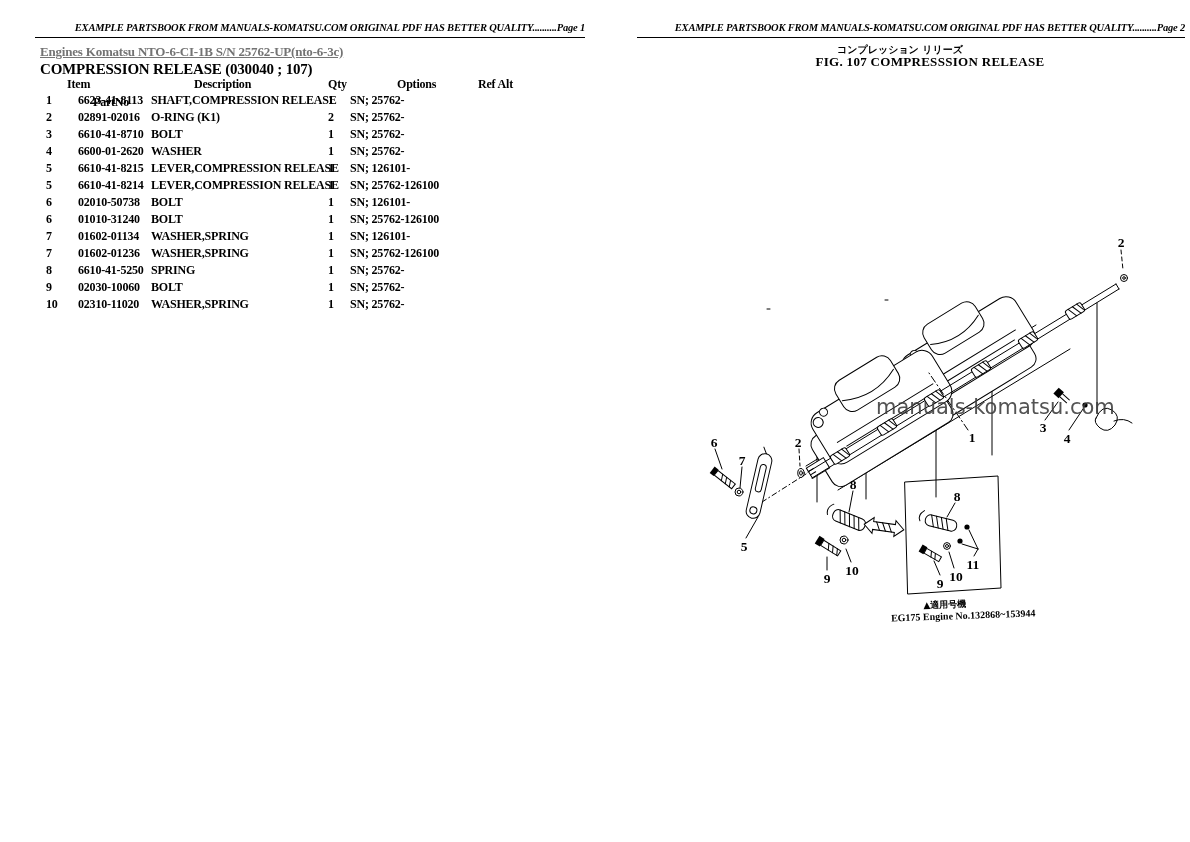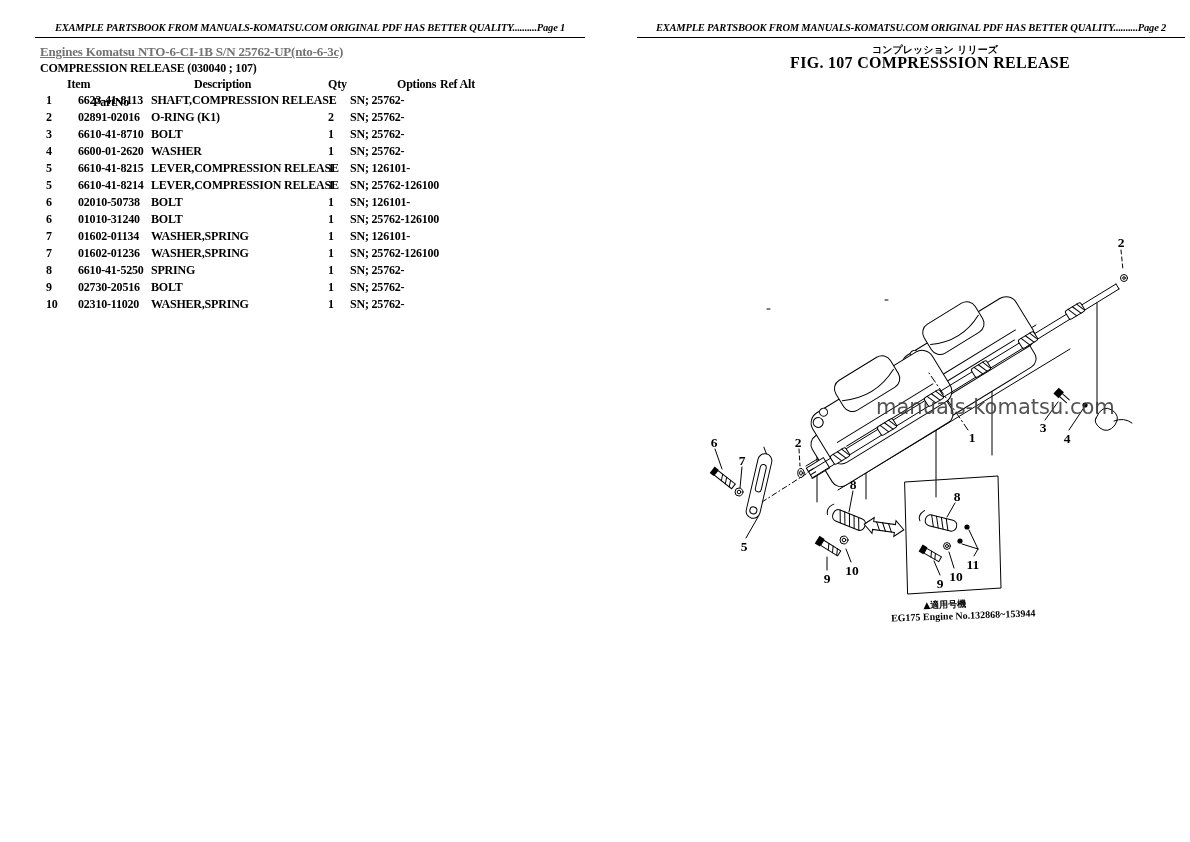--- a/index.html
+++ b/index.html
@@ -3,51 +3,51 @@
 <meta charset="utf-8">
 <style>
   html,body{margin:0;padding:0;}
   body{
     width:1190px;height:842px;position:relative;background:#ffffff;
     font-family:"Liberation Serif",serif;color:#000;overflow:hidden;
   }
   .hdr{
     position:absolute;top:22px;height:15px;
     font-size:10.5px;font-weight:bold;font-style:italic;
-    text-align:center;border-bottom:1.5px solid #000;letter-spacing:-0.2px;
+    text-align:right;border-bottom:1.5px solid #000;letter-spacing:-0.2px;
     white-space:nowrap;overflow:hidden;
   }
   #hdr-left{left:35px;width:550px;}
   #hdr-right{left:637px;width:548px;}
   #model-link{
     position:absolute;left:40px;top:44px;
     font-size:13px;font-weight:bold;color:#737373;text-decoration:underline;
     letter-spacing:-0.2px;white-space:nowrap;
   }
   #section-title{
     position:absolute;left:40px;top:61px;
-    font-size:12px;font-weight:bold;letter-spacing:-0.2px;white-space:nowrap;
+    font-size:15px;font-weight:bold;letter-spacing:-0.2px;white-space:nowrap;
   }
   .thead span,.prow span{
     position:absolute;top:0;font-weight:bold;font-size:12px;
     letter-spacing:-0.2px;white-space:nowrap;
   }
   .thead{position:absolute;left:0;top:77px;width:585px;height:17px;font-size:12.5px;}
   .thead .c-item{left:43px;margin-left:24px;} .thead .c-part{left:93px;margin-top:18px;} .thead .c-desc{left:194px;text-align:right;}
-  .thead .c-qty{left:328px;} .thead .c-opt{left:365px;margin-left:32px;} .thead .c-ref{left:440px;}
+  .thead .c-qty{left:328px;} .thead .c-opt{left:365px;margin-left:32px;} .thead .c-ref{left:478px;}
   .prow{position:absolute;left:0;width:585px;height:17px;}
   .prow .c-item{left:46px;} .prow .c-part{left:78px;text-align:right;} .prow .c-desc{left:151px;}
   .prow .c-qty{left:328px;} .prow .c-opt{left:350px;}
   #fig-title-jp{
-    position:absolute;left:845px;top:43px;width:180px;text-align:center;
+    position:absolute;left:810px;top:43px;width:180px;text-align:center;
     font-size:10px;font-weight:bold;font-family:"DejaVu Sans",sans-serif;white-space:nowrap;
   }
   #fig-title{
     position:absolute;left:780px;top:54px;width:300px;text-align:center;
-    font-size:16px;font-weight:bold;letter-spacing:0.3px;white-space:nowrap;
+    font-size:13px;font-weight:bold;letter-spacing:0.3px;white-space:nowrap;
   }
   svg{position:absolute;left:600px;top:80px;}
   .ln path,.ln rect,.ln circle,.ln ellipse,.ln line,.ln polyline{
     stroke:#000;fill:none;stroke-width:1;stroke-linecap:round;
   }
   .ln .fw{fill:#fff;}
   .ln .fb{fill:#000;stroke:none;}
   .callout{
     font-family:"Liberation Serif",serif;font-size:13.5px;font-weight:bold;fill:#000;
   }
@@ -148,21 +148,21 @@
     </div>
   <div class="prow" style="top:263px">
       <span class="c-item">8</span>
       <span class="c-part">6610-41-5250</span>
       <span class="c-desc">SPRING</span>
       <span class="c-qty">1</span>
       <span class="c-opt">SN; 25762-</span>
     </div>
   <div class="prow" style="top:280px">
       <span class="c-item">9</span>
-      <span class="c-part">02730-20516</span>
+      <span class="c-part">02030-10060</span>
       <span class="c-desc">BOLT</span>
       <span class="c-qty">1</span>
       <span class="c-opt">SN; 25762-</span>
     </div>
   <div class="prow" style="top:297px">
       <span class="c-item">10</span>
       <span class="c-part">02310-11020</span>
       <span class="c-desc">WASHER,SPRING</span>
       <span class="c-qty">1</span>
       <span class="c-opt">SN; 25762-</span>

